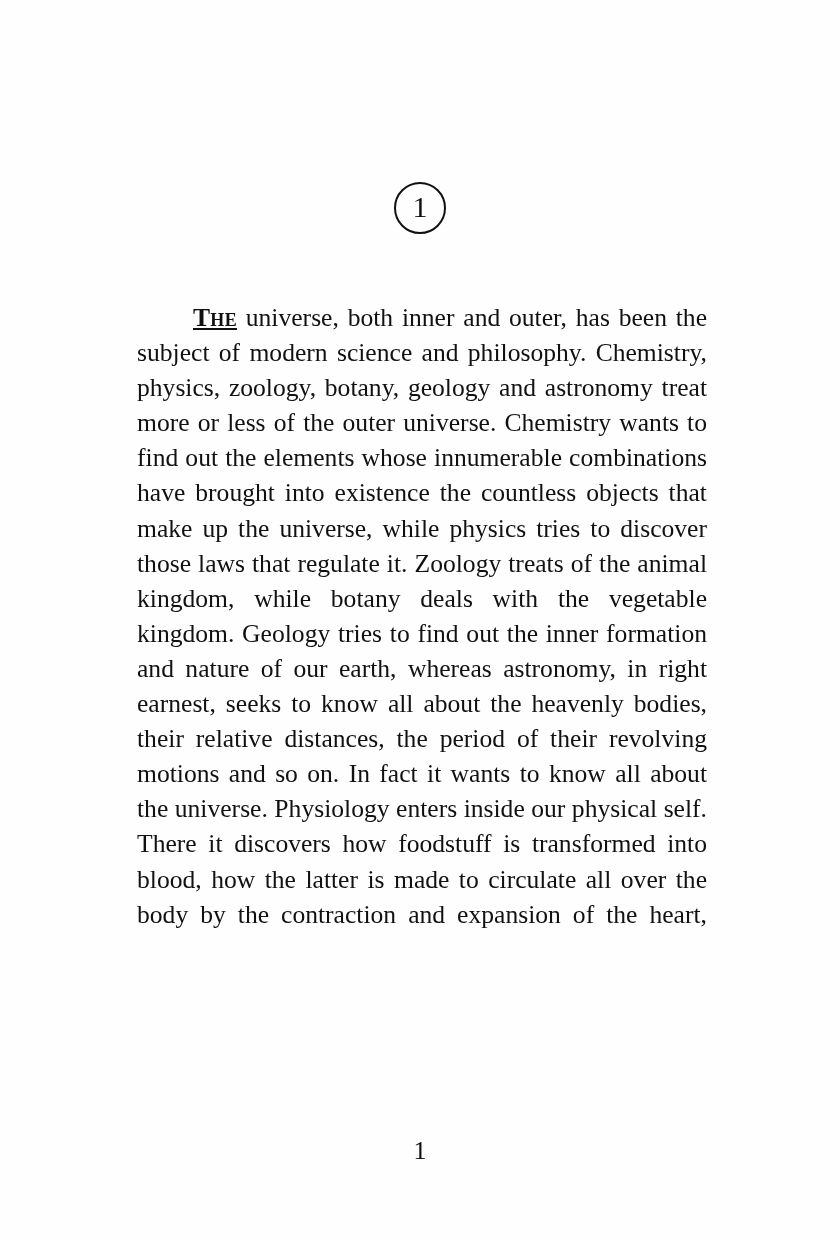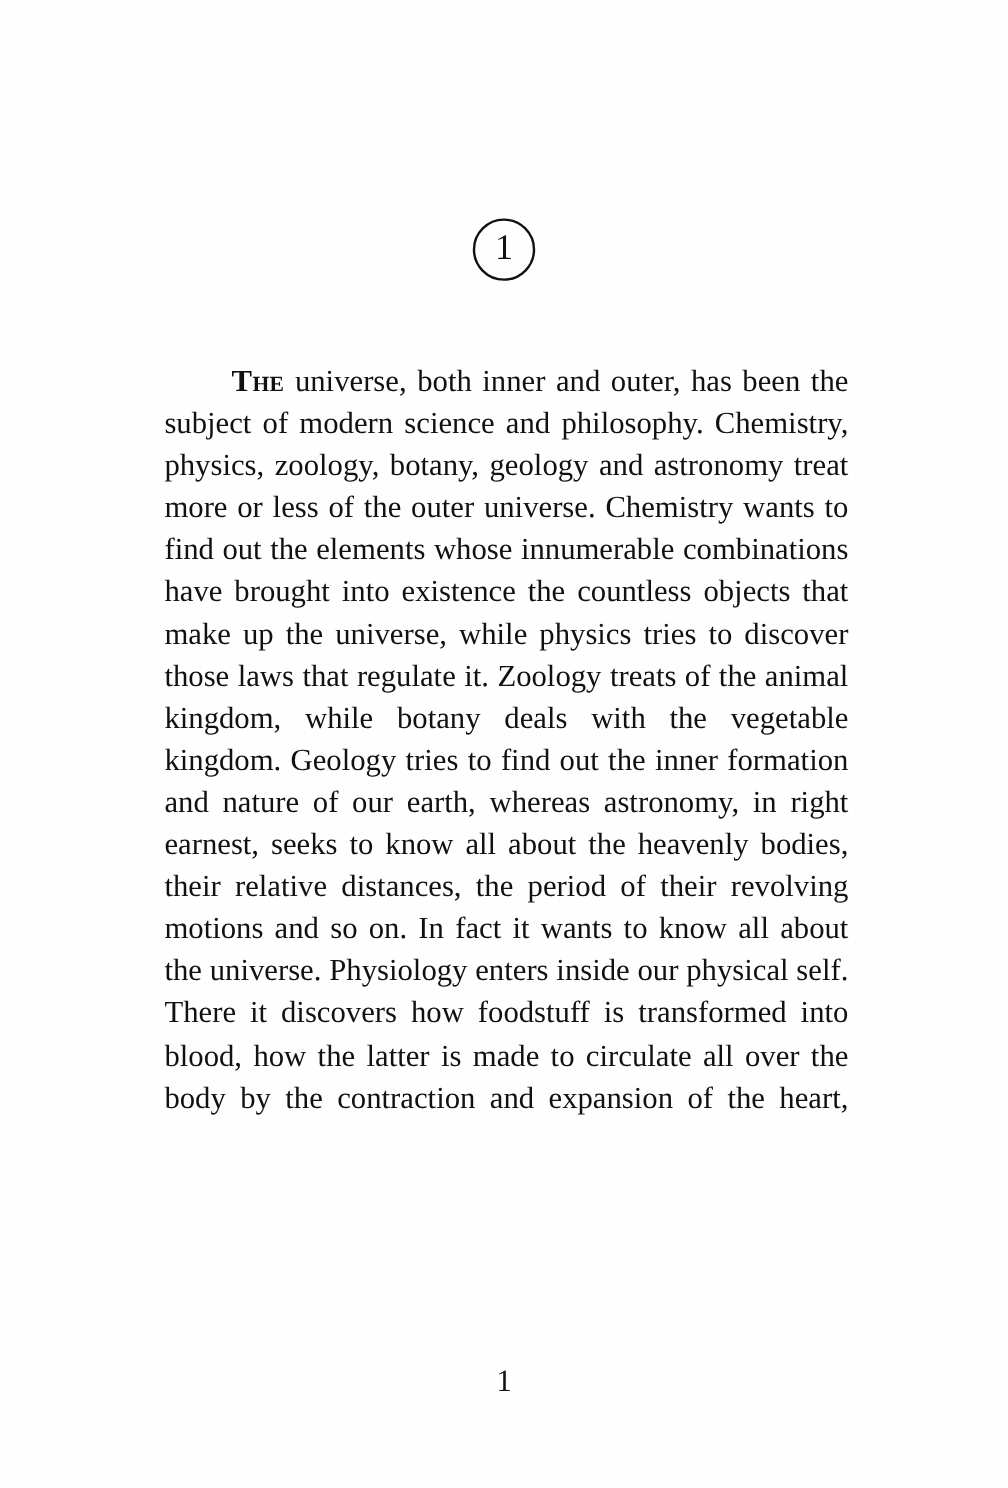--- a/index.html
+++ b/index.html
@@ -84,20 +84,21 @@
   }
   .body-para::after {
     content: "";
     display: inline-block;
     width: 100%;
   }
   .dropcap-word {
     font-weight: bold;
     font-variant: small-caps;
     letter-spacing: 0.3px;
+    text-decoration: underline;
   }
 
   
   .page-number {
     position: absolute;
     top: 1136px;
     left: 0;
     width: 840px;
     text-align: center;
     font-size: 26px;

